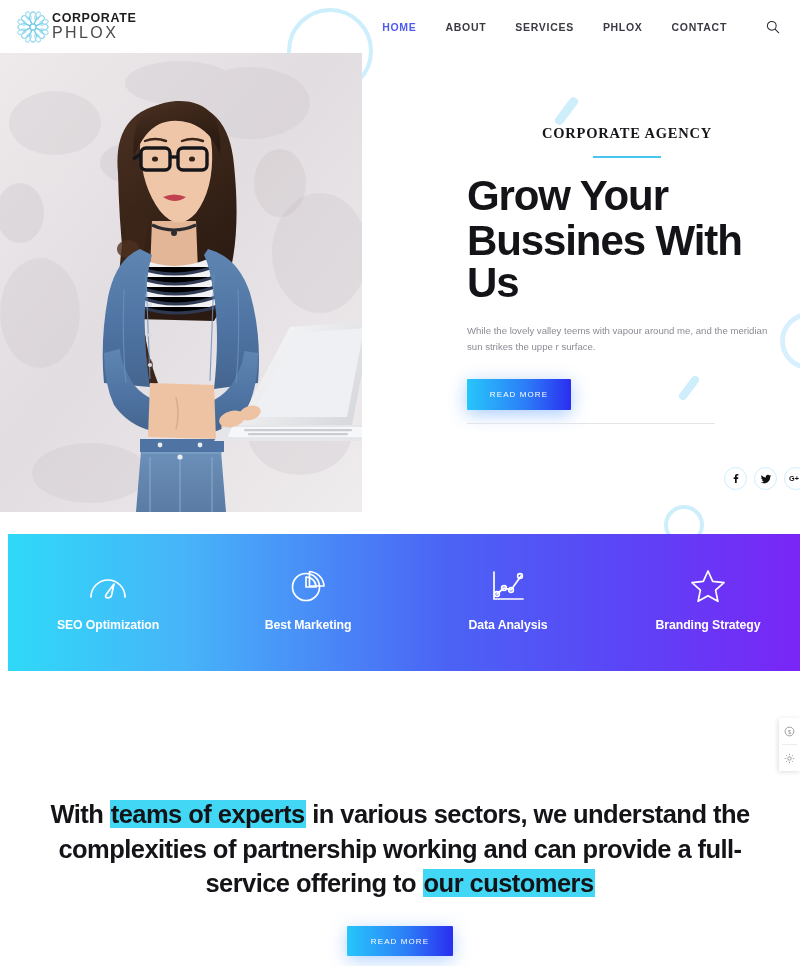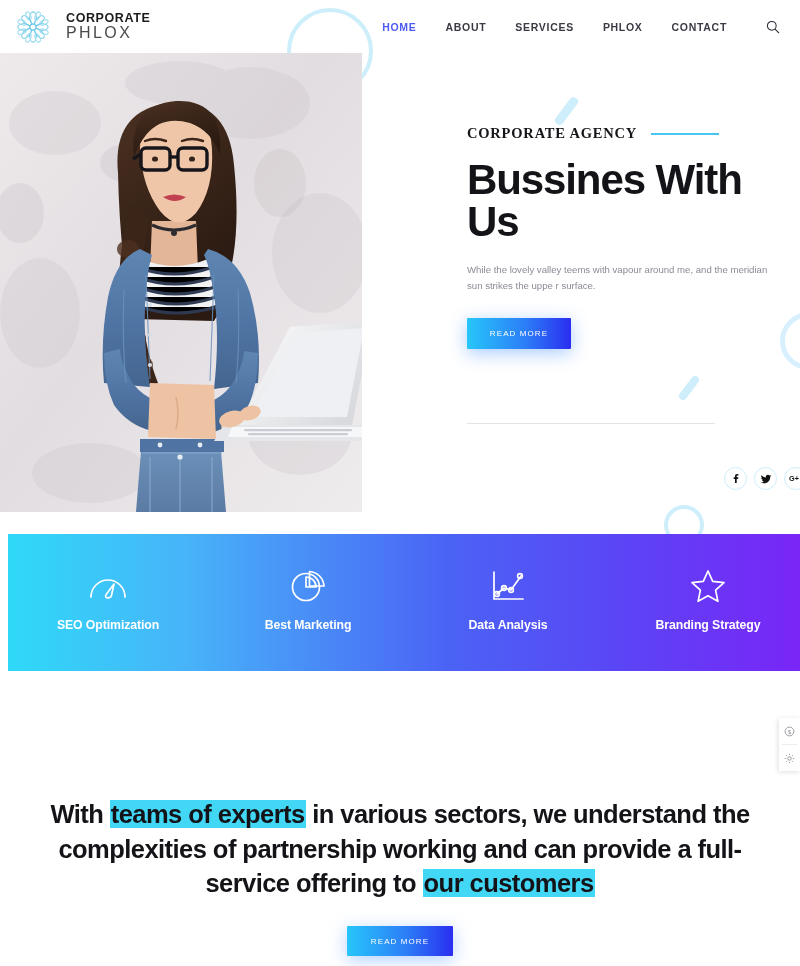--- a/index.html
+++ b/index.html
@@ -22,21 +22,21 @@
     display: flex;
     align-items: center;
     z-index: 40;
     background: transparent;
   }
 
   .logo-wrap {
     display: flex;
     align-items: center;
     margin-left: 14px;
-    gap: 14px;
+    gap: 0;
   }
   .logo-mark { width: 38px; height: 38px; display: block; }
   .logo-text { line-height: 1.05; }
   .logo-top {
     font-size: 12.5px;
     font-weight: bold;
     letter-spacing: 0.6px;
     color: #1c1c1c;
   }
   .logo-bottom {
@@ -128,20 +128,21 @@
   .hero-content {
     position: absolute;
     left: 467px; top: 72px;
     width: 320px;
   }
 
   .eyebrow-row {
     display: flex;
     align-items: center;
     gap: 14px;
+    flex-direction: column;
   }
   .eyebrow {
     font-family: "Liberation Serif", serif;
     font-size: 14.5px;
     font-weight: bold;
     letter-spacing: 0.8px;
     color: #16161a;
     white-space: nowrap;
   }
   .eyebrow-line {
@@ -521,20 +522,21 @@
     </svg>
   </div>
 
   <div class="hero-content">
     <div class="eyebrow-row">
       <div class="eyebrow">CORPORATE AGENCY</div>
       <div class="eyebrow-line"></div>
     </div>
 
     <h1 class="hero-title">
+      <span>Grow Your</span>
       <span class="l2">Bussines With Us</span>
     </h1>
 
     <p class="hero-sub">While the lovely valley teems with vapour around me, and the meridian sun strikes the uppe r surface.</p>
 
     <button class="btn-primary">READ MORE</button>
   </div>
 
   <div class="hero-rule"></div>
 

